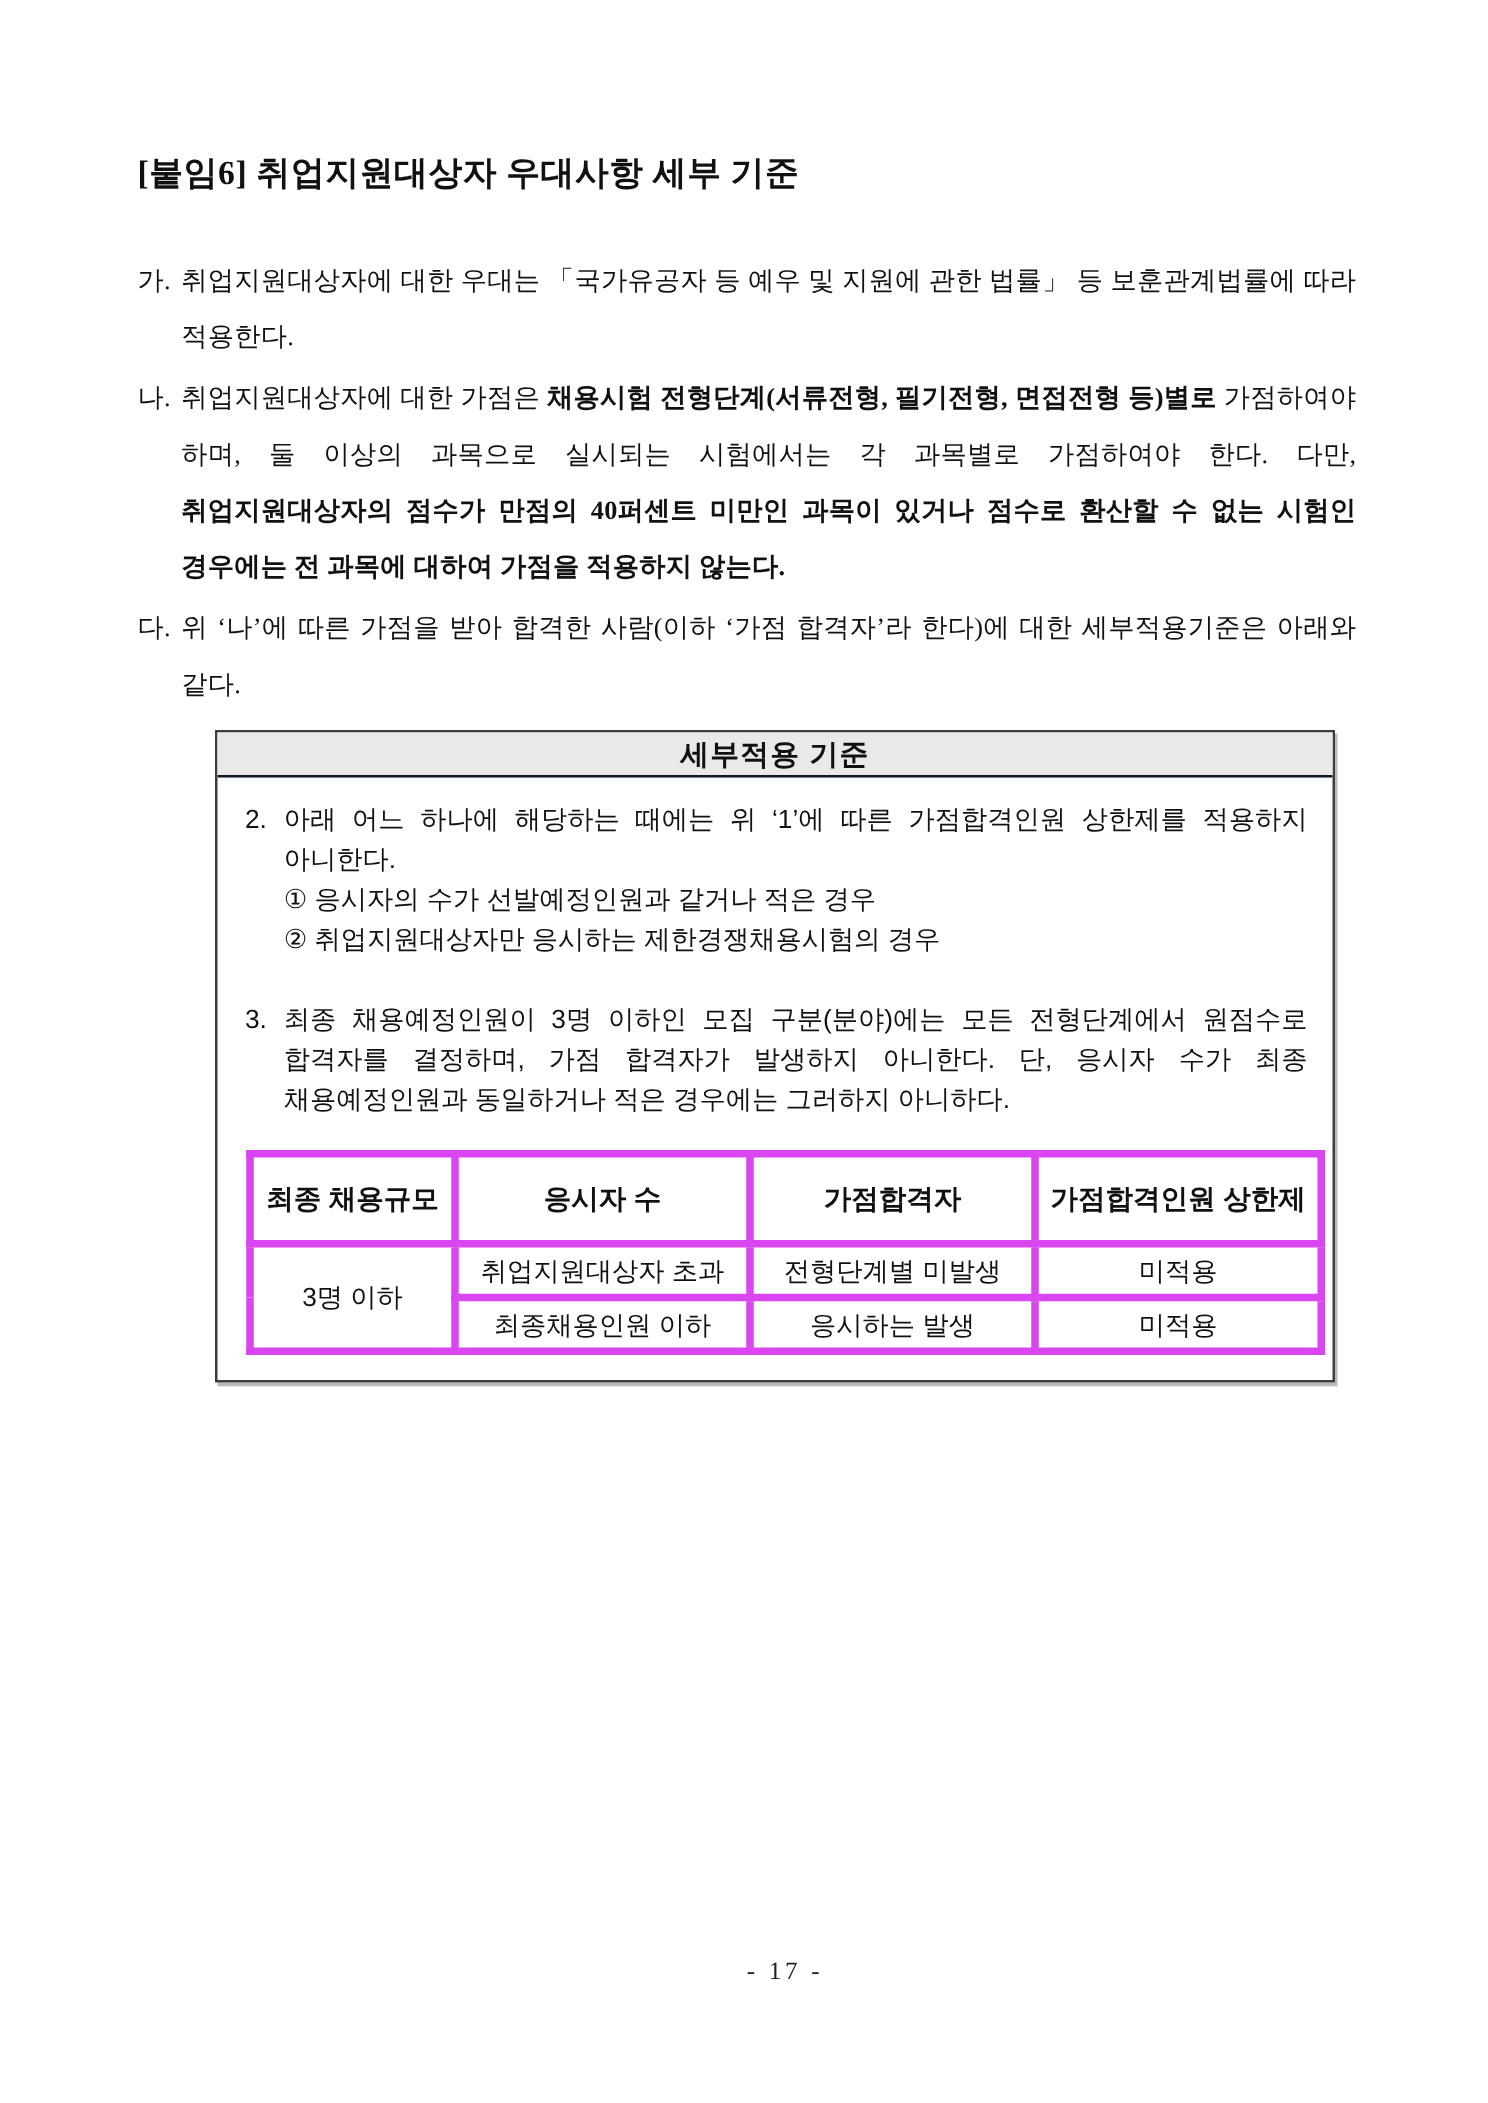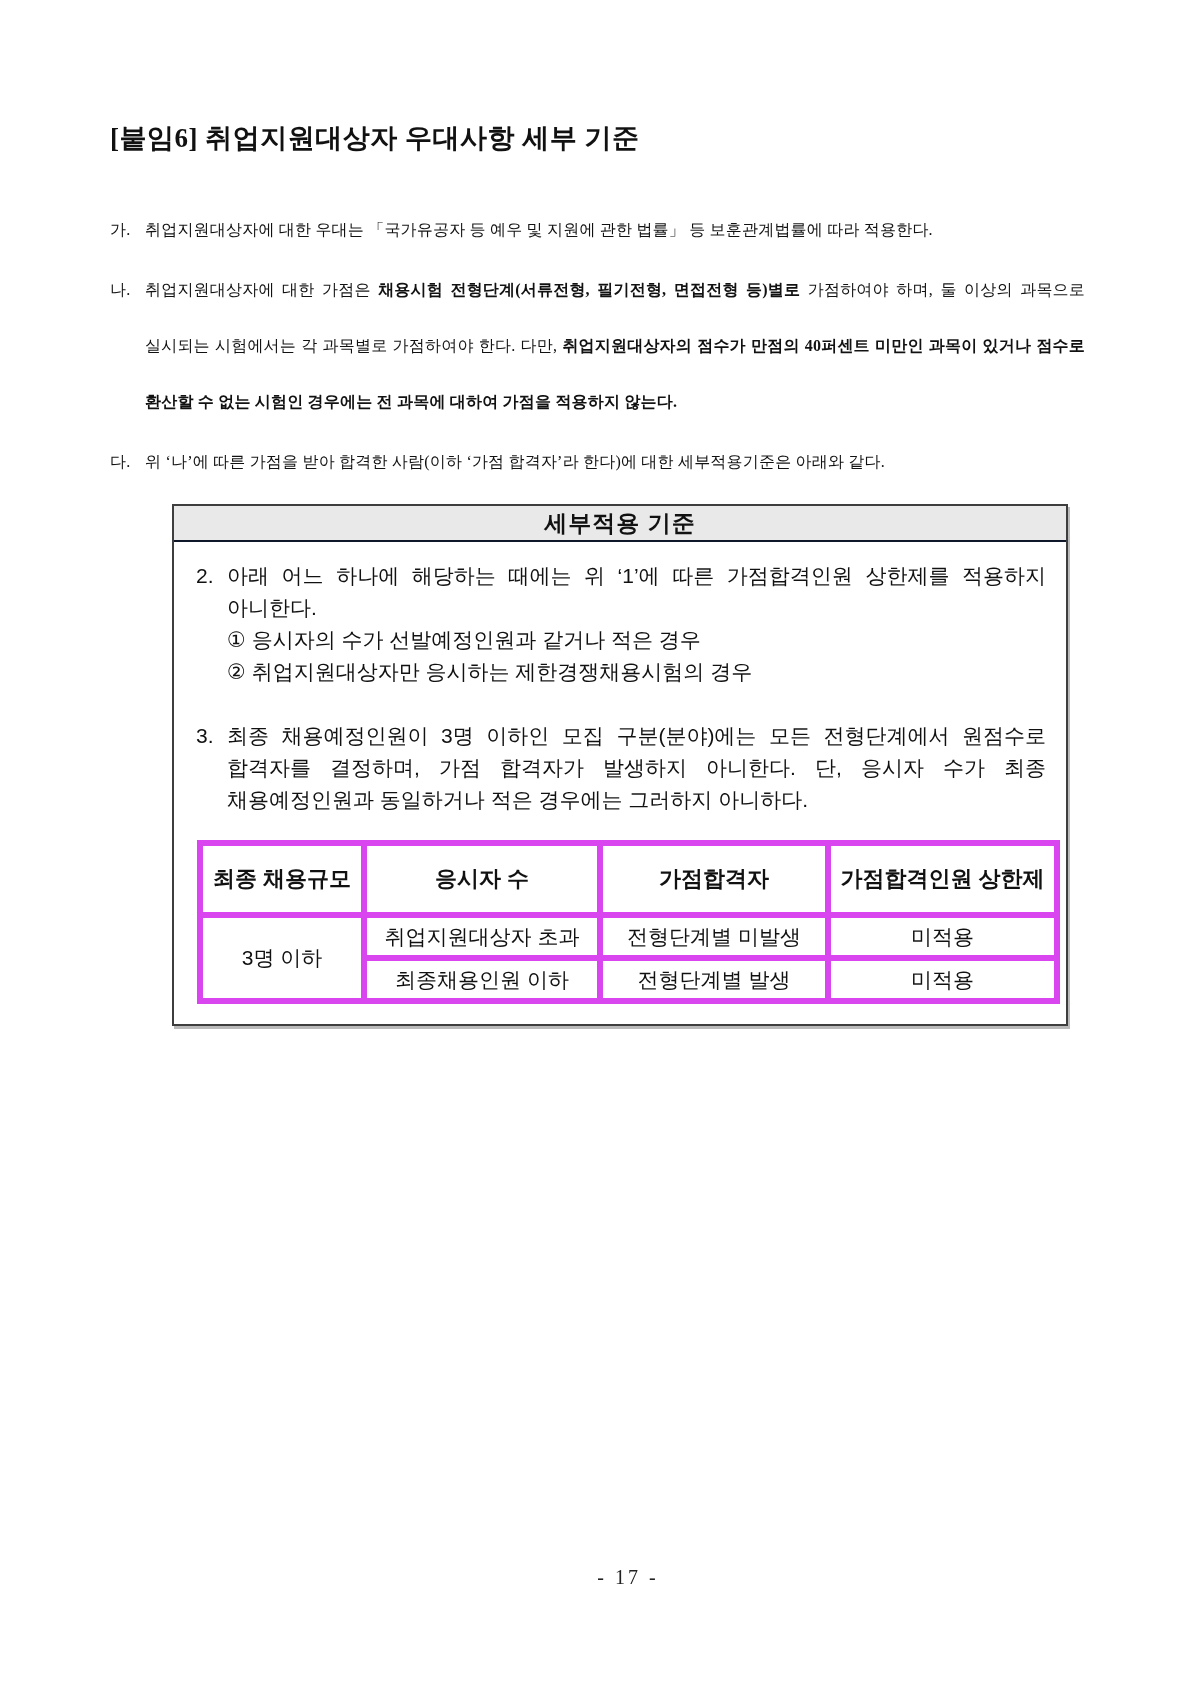--- a/index.html
+++ b/index.html
@@ -16,22 +16,22 @@
 
   .doc-title {
     font-size: 27px;
     font-weight: bold;
     letter-spacing: 0.5px;
     margin: 0 0 46px 0;
     white-space: nowrap;
   }
 
   .para {
-    font-size: 16px;
-    line-height: 56px;
+    font-size: 21px;
+    line-height: 45px;
     text-align: justify;
     word-break: keep-all;
     padding-left: 35px;
     text-indent: -35px;
     margin: 0 0 4px 0;
     letter-spacing: 0.2px;
   }
   .para-label { display: inline-block; width: 35px; text-indent: 0; }
   .run-bold { font-weight: bold; }
 
@@ -156,21 +156,21 @@
           </thead>
           <tbody>
             <tr>
               <td rowspan="2">3명 이하</td>
               <td>취업지원대상자 초과</td>
               <td>전형단계별 미발생</td>
               <td>미적용</td>
             </tr>
             <tr>
               <td>최종채용인원 이하</td>
-              <td>전형단계별 발생</td>
+              <td>응시하는 발생</td>
               <td>미적용</td>
             </tr>
           </tbody>
         </table>
 
       </div>
     </div>
 
   </div>
 

